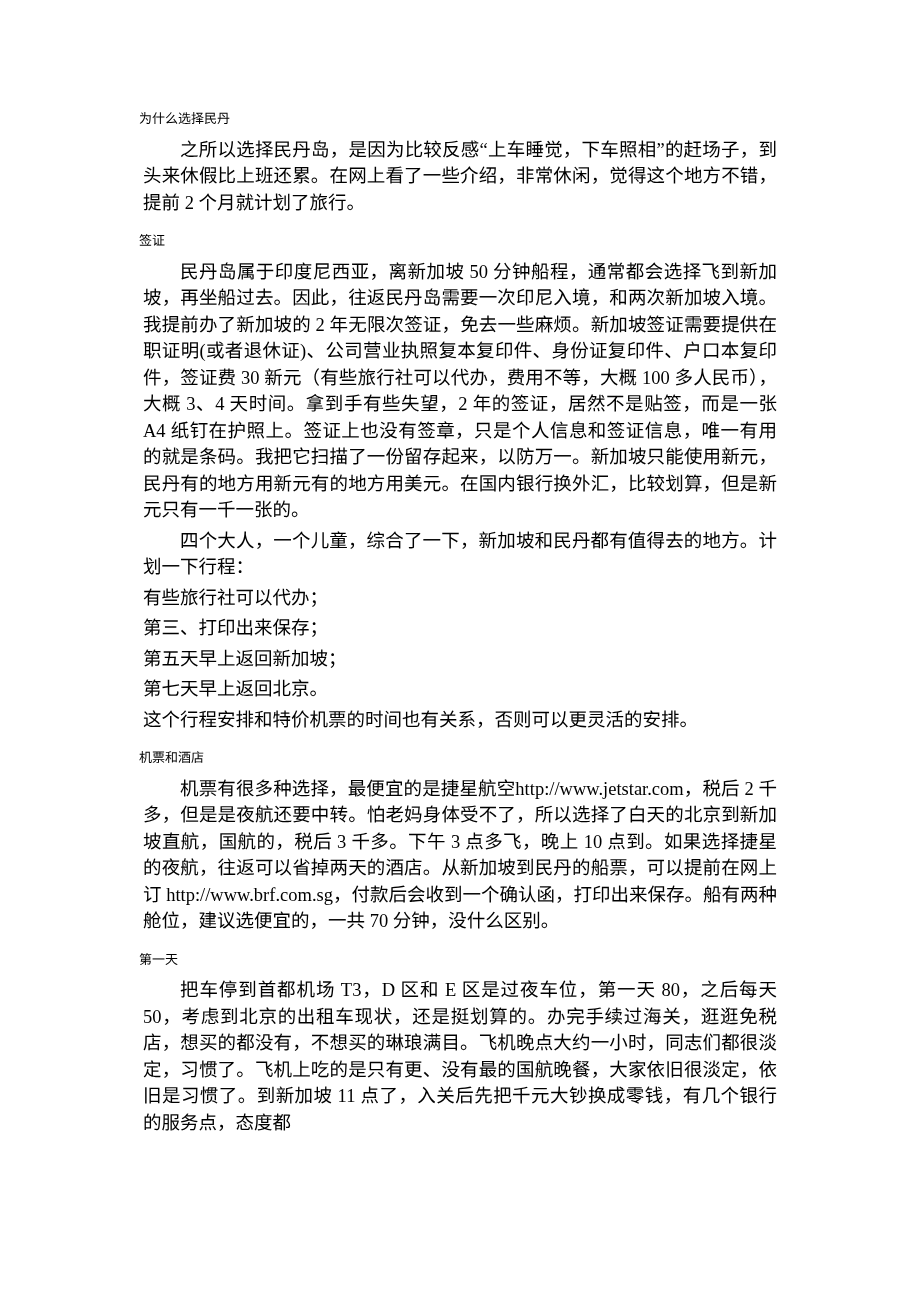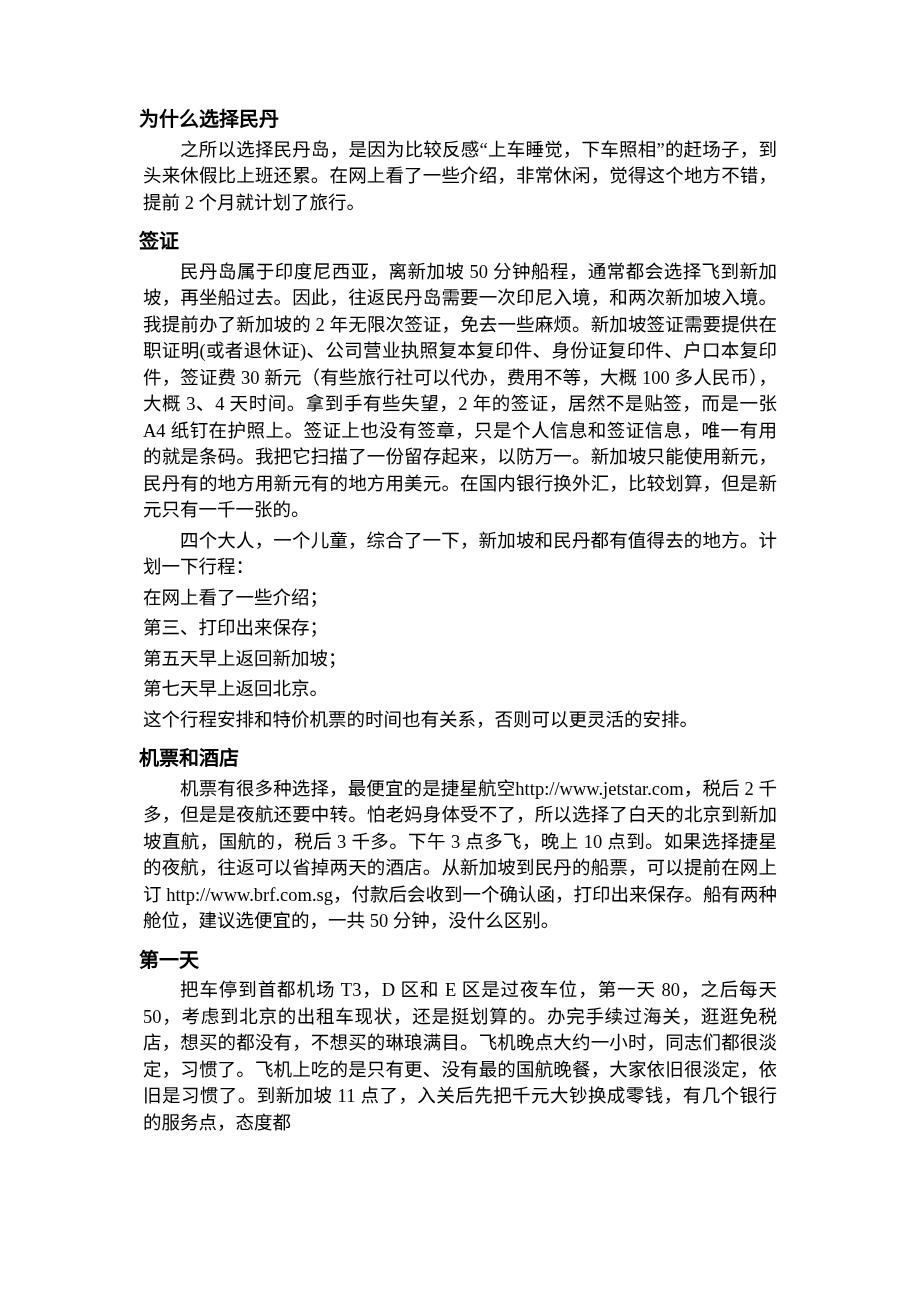--- a/index.html
+++ b/index.html
@@ -17,22 +17,22 @@
     min-height: 1302px;
     padding: 106px 139px 30px 139px;
     background: #ffffff;
     color: #000000;
     font-family: "Liberation Serif", "DejaVu Serif", serif;
     font-size: 18.5px;
     line-height: 26.5px;
   }
   .sec { margin: 0; }
   .h {
-    font-size: 20px;
-    font-weight: bold;
+    font-size: 13px;
+    font-weight: normal;
     margin: 12px 0 0 0;
     line-height: 26.5px;
   }
   .sec:first-child .h { margin-top: 0; }
   .para {
     margin: 4px;
     text-align: justify;
     word-break: normal;
     overflow-wrap: break-word;
     font-family: Liberation Serif, serif;
@@ -49,30 +49,30 @@
     <p class="para indent">之所以选择民丹岛，是因为比较反感“上车睡觉，下车照相”的赶场子，到头来休假比上班还累。在网上看了一些介绍，非常休闲，觉得这个地方不错，提前 2 个月就计划了旅行。</p>
   </section>
 
   <section class="sec">
     <h2 class="h">签证</h2>
     <p class="para indent">民丹岛属于印度尼西亚，离新加坡 50 分钟船程，通常都会选择飞到新加坡，再坐船过去。因此，往返民丹岛需要一次印尼入境，和两次新加坡入境。我提前办了新加坡的 2 年无限次签证，免去一些麻烦。新加坡签证需要提供在职证明(或者退休证)、公司营业执照复本复印件、身份证复印件、户口本复印件，签证费 30 新元（有些旅行社可以代办，费用不等，大概 100 多人民币），大概 3、4 天时间。拿到手有些失望，2 年的签证，居然不是贴签，而是一张 A4 纸钉在护照上。签证上也没有签章，只是个人信息和签证信息，唯一有用的就是条码。我把它扫描了一份留存起来，以防万一。新加坡只能使用新元，民丹有的地方用新元有的地方用美元。在国内银行换外汇，比较划算，但是新元只有一千一张的。</p>
   </section>
 
   <section class="sec">
     <p class="para indent">四个大人，一个儿童，综合了一下，新加坡和民丹都有值得去的地方。计划一下行程：</p>
-    <p class="para">在网上看了一些介绍；</p>
+    <p class="para">有些旅行社可以代办；</p>
     <p class="para">第三、打印出来保存；</p>
     <p class="para">第五天早上返回新加坡；</p>
     <p class="para">第七天早上返回北京。</p>
     <p class="para">这个行程安排和特价机票的时间也有关系，否则可以更灵活的安排。</p>
   </section>
 
   <section class="sec">
     <h2 class="h">机票和酒店</h2>
-    <p class="para indent">机票有很多种选择，最便宜的是捷星航空http://www.jetstar.com，税后 2 千多，但是是夜航还要中转。怕老妈身体受不了，所以选择了白天的北京到新加坡直航，国航的，税后 3 千多。下午 3 点多飞，晚上 10 点到。如果选择捷星的夜航，往返可以省掉两天的酒店。从新加坡到民丹的船票，可以提前在网上订 http://www.brf.com.sg，付款后会收到一个确认函，打印出来保存。船有两种舱位，建议选便宜的，一共 50 分钟，没什么区别。</p>
+    <p class="para indent">机票有很多种选择，最便宜的是捷星航空http://www.jetstar.com，税后 2 千多，但是是夜航还要中转。怕老妈身体受不了，所以选择了白天的北京到新加坡直航，国航的，税后 3 千多。下午 3 点多飞，晚上 10 点到。如果选择捷星的夜航，往返可以省掉两天的酒店。从新加坡到民丹的船票，可以提前在网上订 http://www.brf.com.sg，付款后会收到一个确认函，打印出来保存。船有两种舱位，建议选便宜的，一共 70 分钟，没什么区别。</p>
   </section>
 
   <section class="sec">
     <h2 class="h">第一天</h2>
     <p class="para indent">把车停到首都机场 T3，D 区和 E 区是过夜车位，第一天 80，之后每天 50，考虑到北京的出租车现状，还是挺划算的。办完手续过海关，逛逛免税店，想买的都没有，不想买的琳琅满目。飞机晚点大约一小时，同志们都很淡定，习惯了。飞机上吃的是只有更、没有最的国航晚餐，大家依旧很淡定，依旧是习惯了。到新加坡 11 点了，入关后先把千元大钞换成零钱，有几个银行的服务点，态度都</p>
   </section>
 
 </div>
 
 </body></html>

